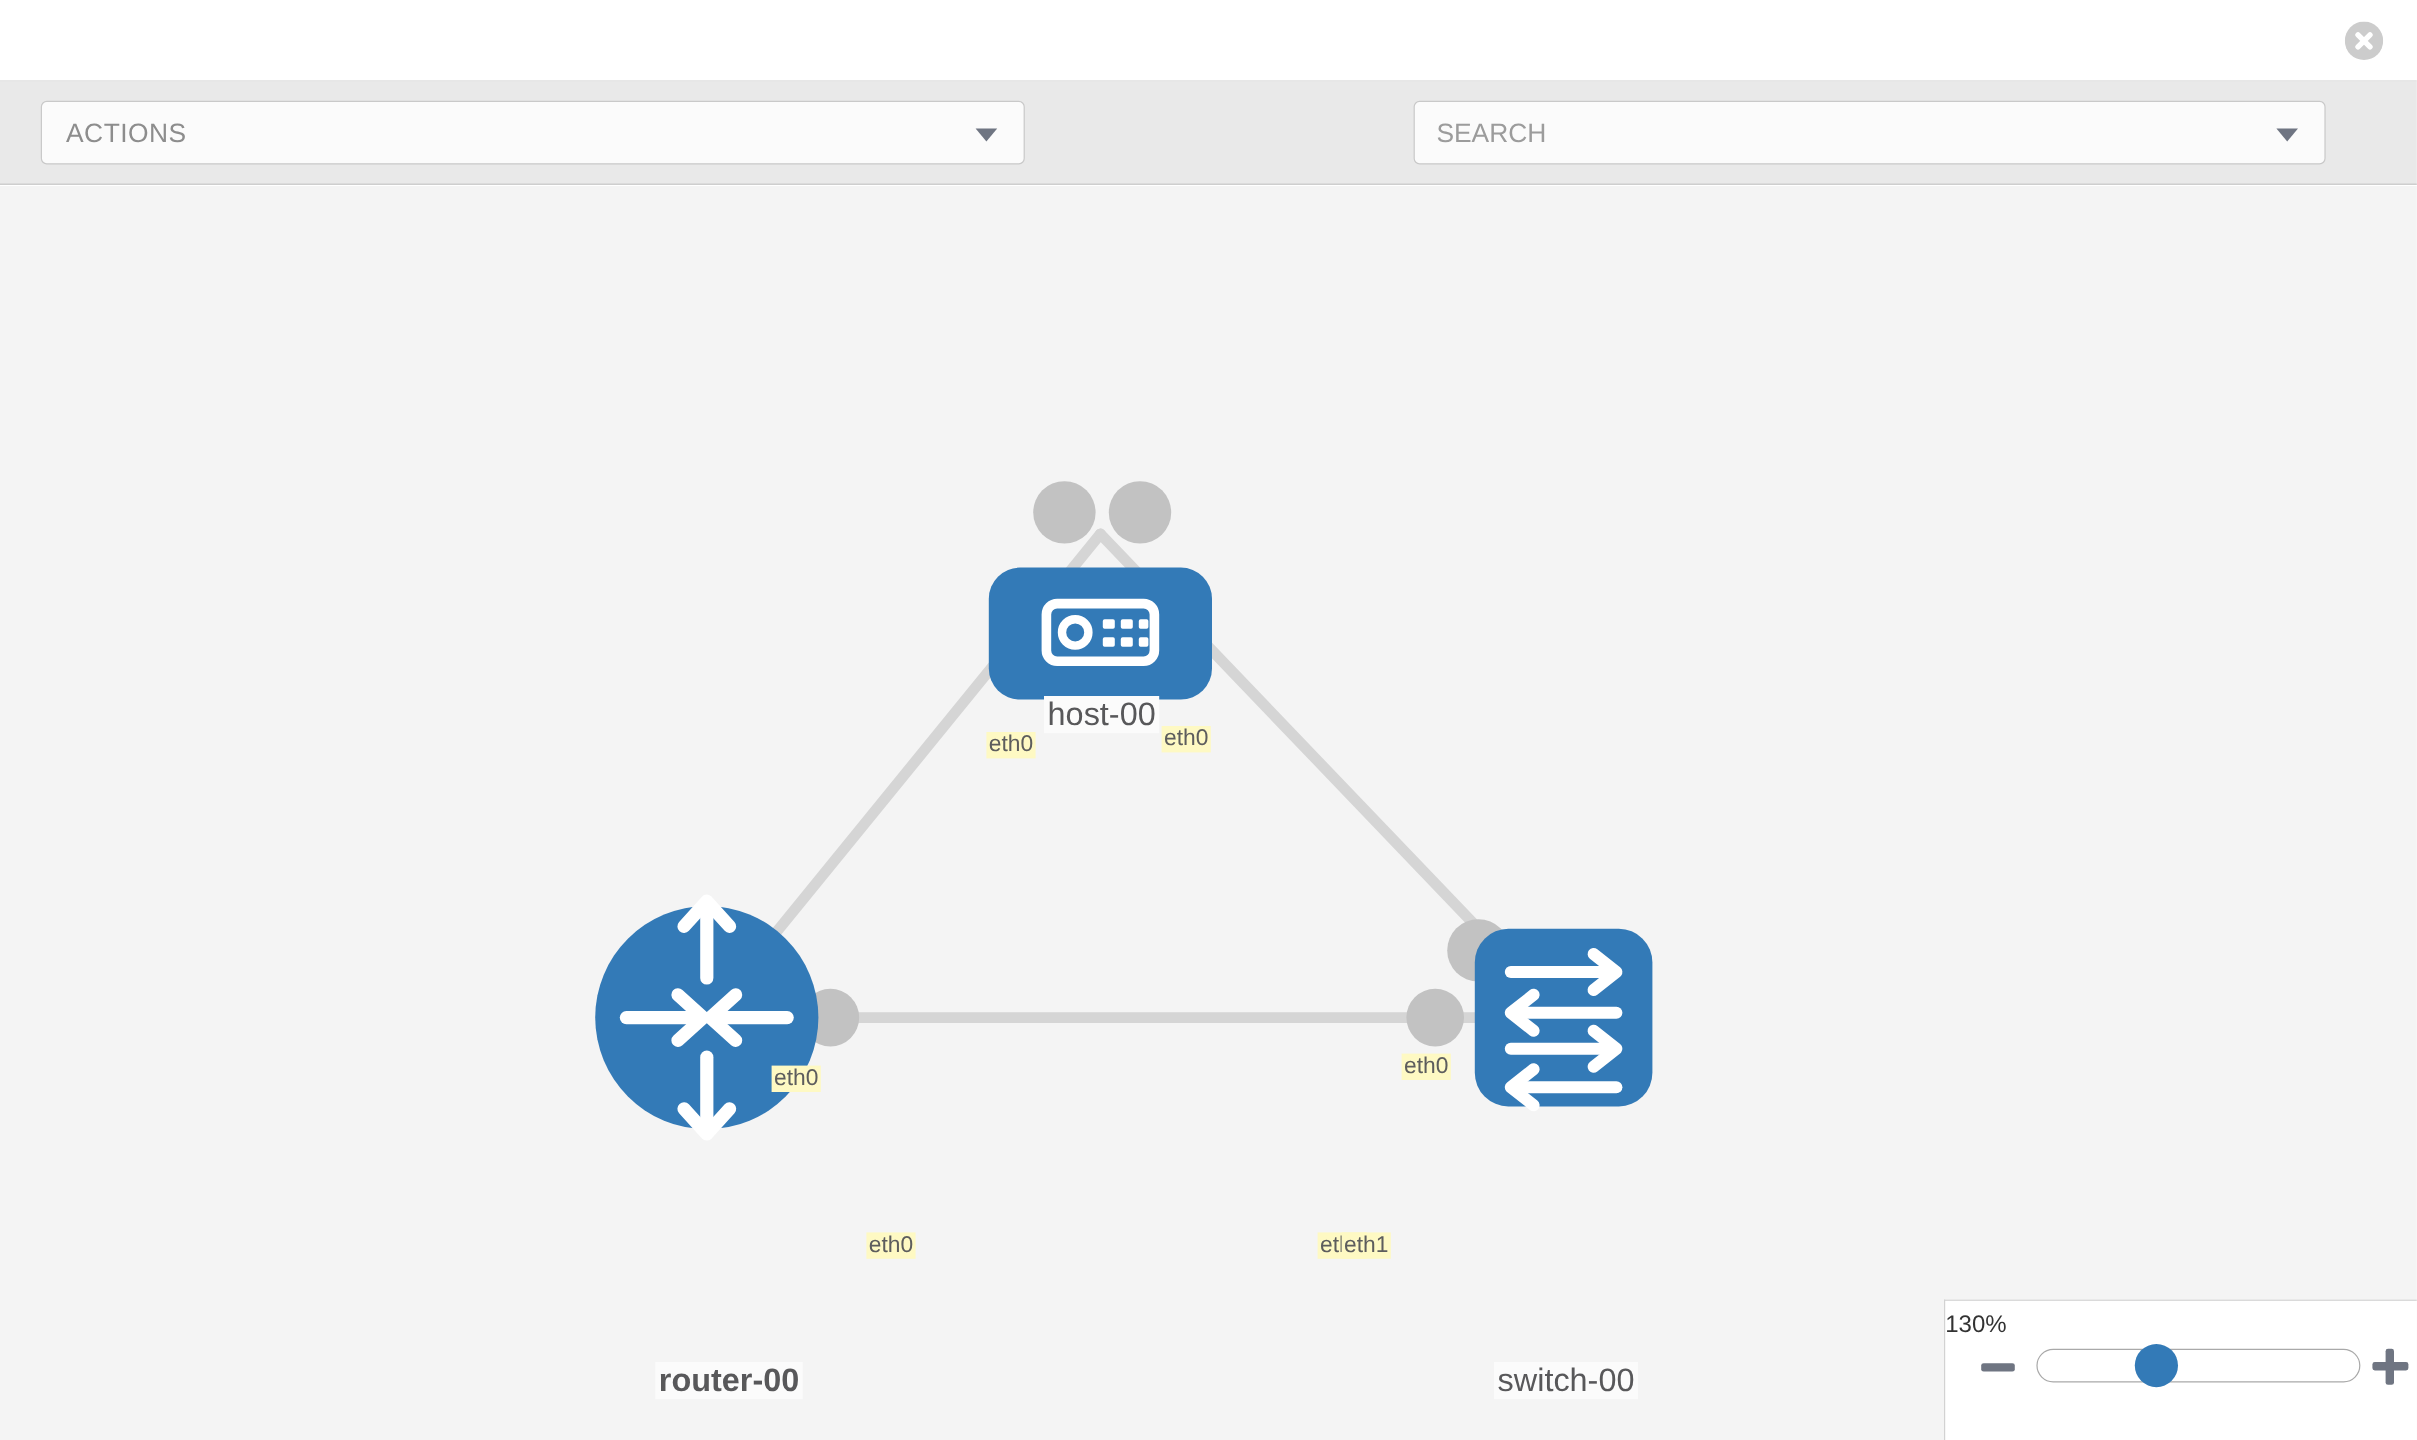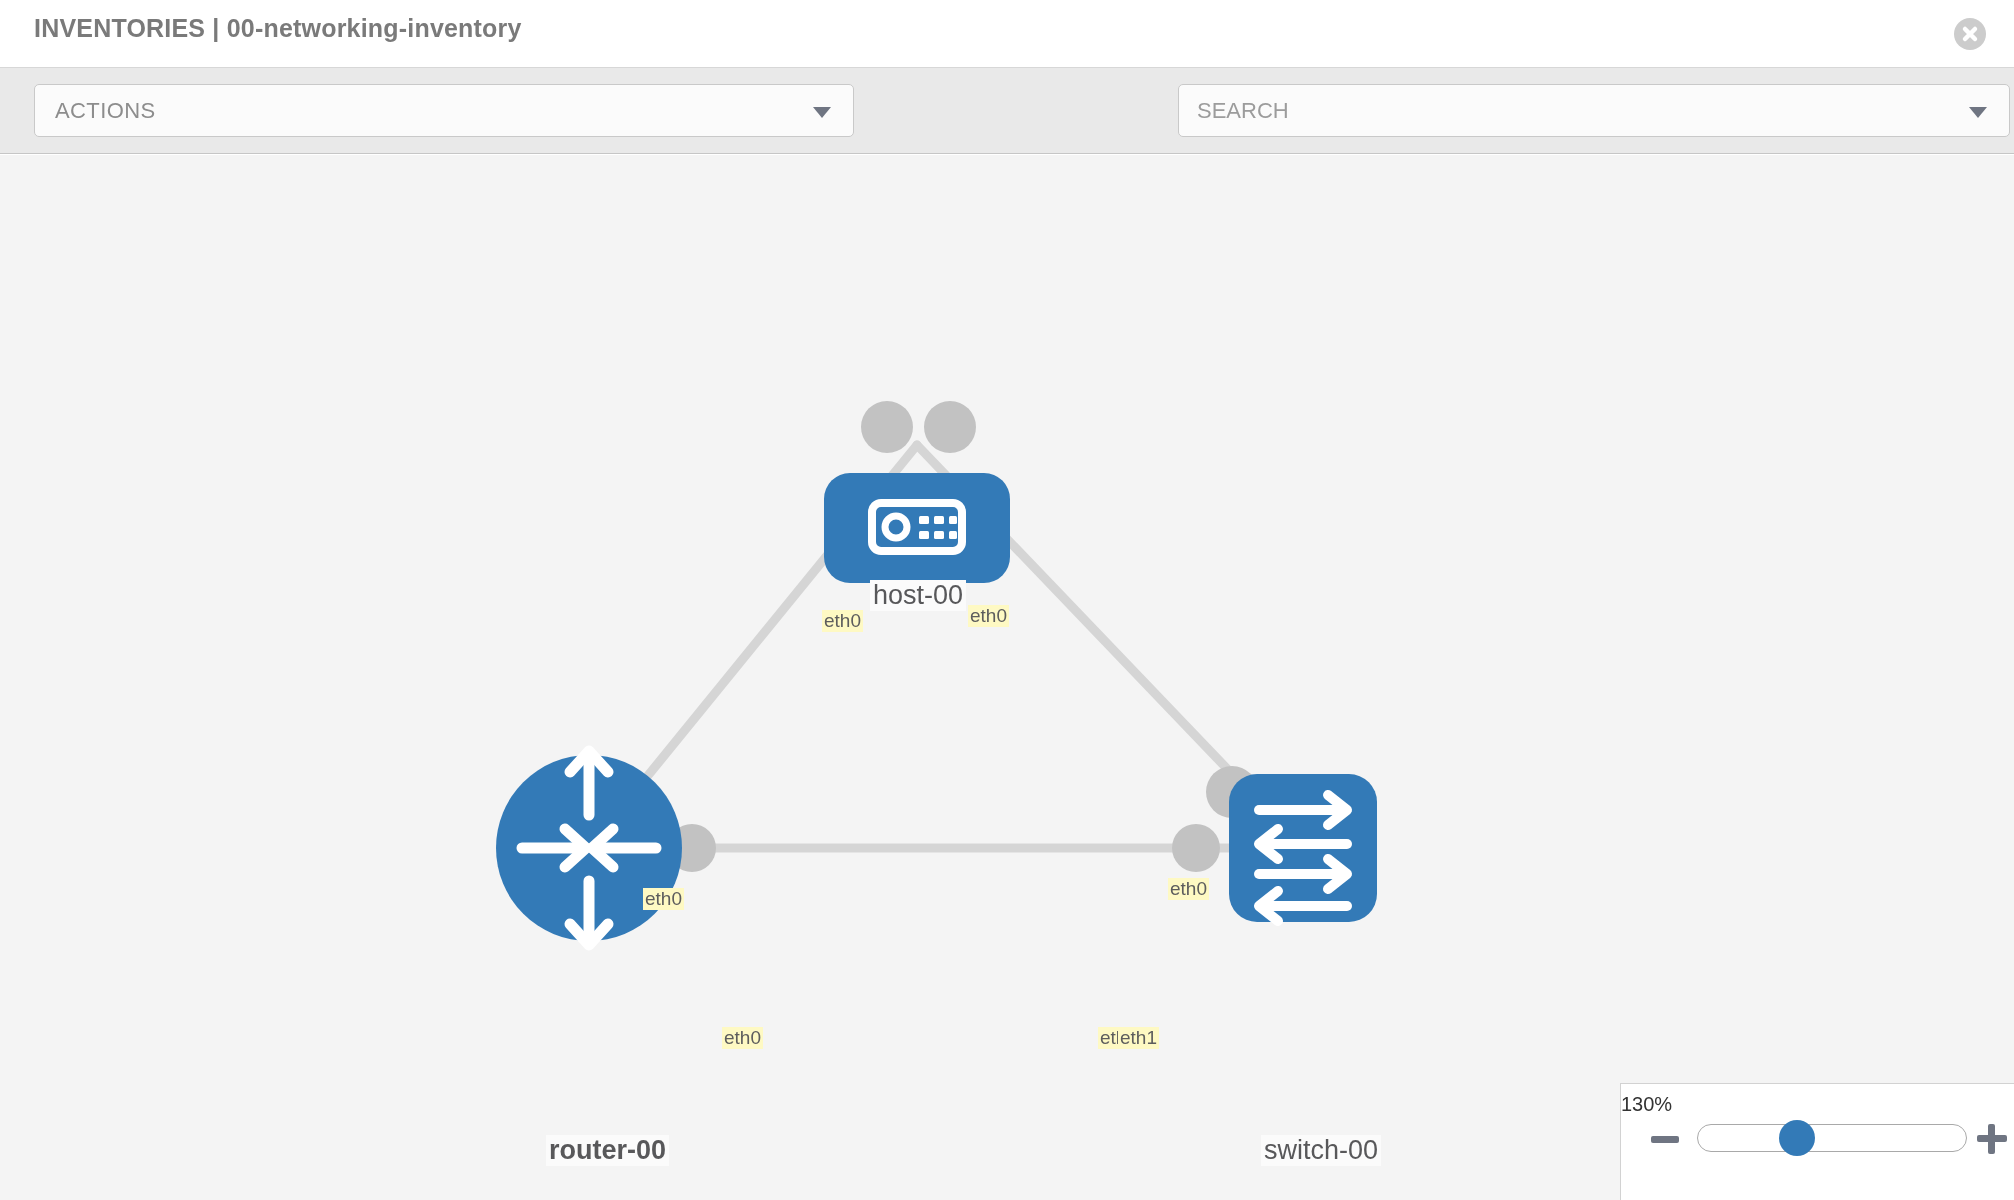--- a/index.html
+++ b/index.html
@@ -55,21 +55,21 @@
     width: 0; height: 0;
     border-left: 9px solid transparent;
     border-right: 9px solid transparent;
     border-top: 11px solid #6f7582;
   }
   #tool-wrench { position: absolute; left: 1046px; top: 92px; cursor: pointer; }
   #tool-key    { position: absolute; left: 1113px; top: 92px; cursor: pointer; }
 
   #search-box {
     position: absolute; left: 1178px; top: 16px;
-    width: 832px; height: 53px;
+    width: 760px; height: 53px;
     background: #fbfbfb;
     border: 1px solid #c9c9c9;
     border-radius: 5px;
   }
   #search-box input {
     position: absolute; left: 16px; top: 1px;
     width: 700px; height: 49px;
     border: 0; outline: 0; background: transparent;
     font-family: "Liberation Sans", sans-serif;
     font-size: 22px; color: #555;
@@ -142,21 +142,20 @@
   #zoom-plus:before, #zoom-plus:after {
     content: ""; position: absolute; background: #6f7582; border-radius: 2px;
   }
   #zoom-plus:before { left: 0; top: 11px; width: 30px; height: 7px; }
   #zoom-plus:after  { left: 11px; top: 0; width: 7px; height: 30px; }
 </style>
 </head>
 <body>
 
 <div id="header">
-  <div id="page-title">INVENTORIES | 00-networking-inventory</div>
   <div id="close-btn">
     <svg width="32" height="32" viewBox="0 0 32 32" aria-hidden="true">
       <circle cx="16" cy="16" r="16" fill="#cccccc"></circle>
       <path d="M11 11 L21 21 M21 11 L11 21" stroke="#ffffff" stroke-width="4.5" stroke-linecap="round"></path>
     </svg>
   </div>
 </div>
 
 <div id="toolbar">
 
@@ -242,21 +241,21 @@
         <path d="M1259 719 H1344"></path>
           <path d="M1328 704 L1347 719 L1328 734"></path>
         <path d="M1347 751 H1262"></path>
           <path d="M1278 736 L1259 751 L1278 766"></path>
       </g>
     </g>
   </svg>
 
   <div class="node-label" style="left:870px;  top:425px;">host-00</div>
   <div class="node-label" style="left:546px;  top:980px;font-weight:bold;">router-00</div>
-  <div class="node-label" style="left:1245px; top:980px;margin-left:16px;">switch-00</div>
+  <div class="node-label" style="left:1245px; top:980px;">switch-00</div>
 
   <div class="if-label" style="left:822px;  top:455px;">eth0</div>
   <div class="if-label" style="left:968px;  top:450px;">eth0</div>
   <div class="if-label" style="left:643px;  top:733px;">eth0</div>
   <div class="if-label" style="left:1168px; top:723px;">eth0</div>
   <div class="if-label" style="left:722px;  top:872px;">eth0</div>
   <div class="if-label" style="left:1098px; top:872px;">eth0</div>
   <div class="if-label" style="left:1118px; top:872px;">eth1</div>
 </div>
 

